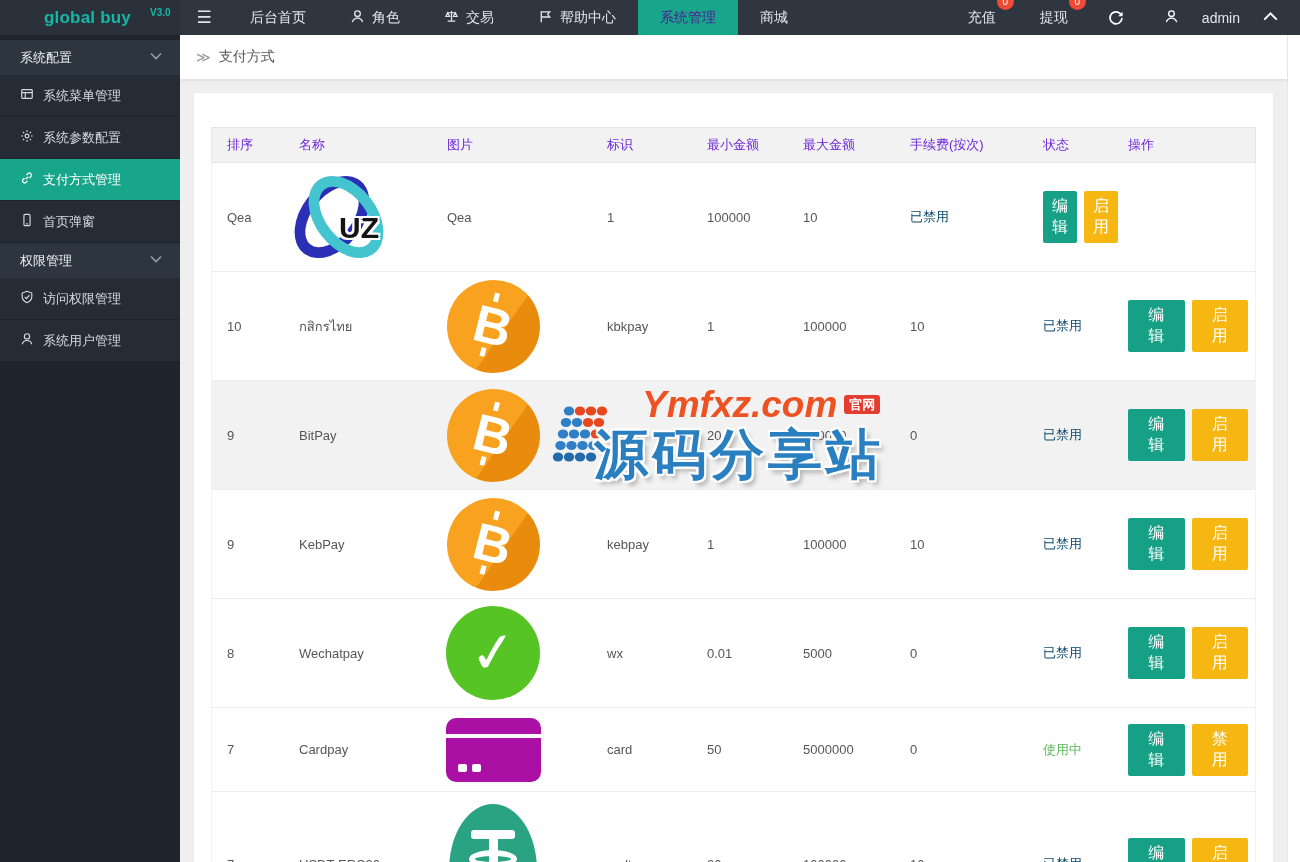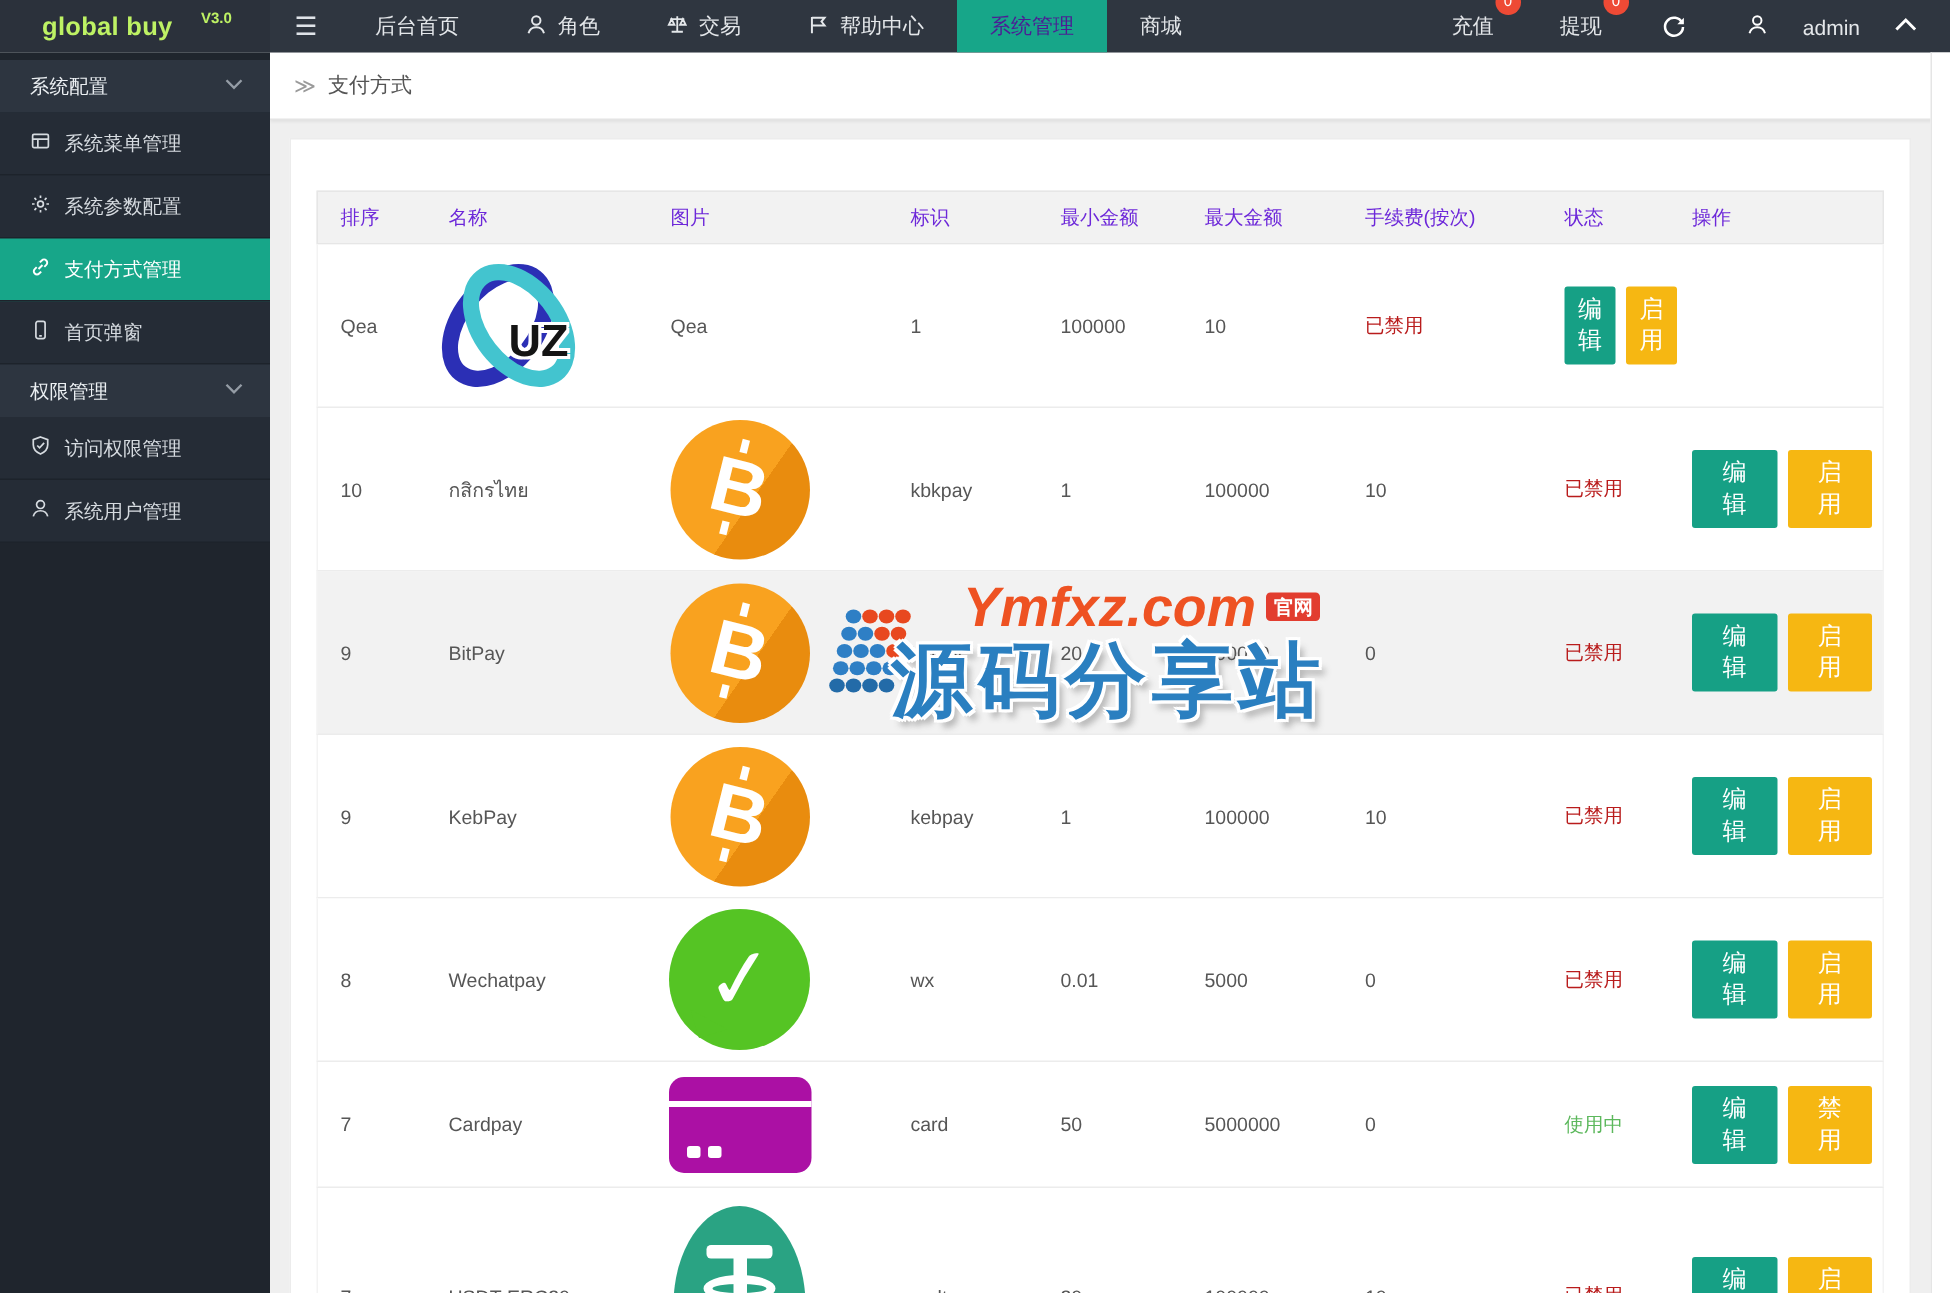--- a/index.html
+++ b/index.html
@@ -1,20 +1,20 @@
 <!DOCTYPE html>
 <html><head>
 <meta charset="utf-8">
 <style>
   * { margin:0; padding:0; box-sizing:border-box; }
   html,body { width:1300px; height:862px; overflow:hidden; font-family:"Liberation Sans","DejaVu Sans",sans-serif; background:#efefef; position:relative; }
 
   
   .topbar { position:absolute; left:0; top:0; width:1300px; height:35px; background:#2f3640; display:flex; align-items:stretch; overflow:hidden; z-index:50; }
-  .brand { width:180px; display:flex; align-items:center; padding-left:28px; color:#bef264; background:#2b313b; flex:none; }
+  .brand { width:180px; display:flex; align-items:center; padding-left:44px; color:#14b8a6; background:#2b313b; flex:none; }
   .brand-name { font-size:17px; font-weight:bold; letter-spacing:.2px; }
   .brand-ver { font-size:10px; font-weight:bold; margin-left:19px; transform:translateY(-5px); }
   .nav-toggle { width:48px; display:flex; align-items:center; justify-content:center; color:#dfe3e8; font-size:17px; cursor:pointer; }
   .nav { display:flex; align-items:stretch; flex:1; }
   .nav-item { display:flex; align-items:center; gap:7px; padding:0 22px; color:#e4e7ea; font-size:14px; cursor:pointer; position:relative; }
   .nav-item.active { background:#17a689; color:#4c1d95; }
   .nav-item svg { width:15px; height:15px; }
   .nav-right { display:flex; align-items:stretch; }
   .nav-badge { position:absolute; top:-7px; right:4px; min-width:17px; height:17px; border-radius:9px; background:#ee4a35; color:#fff; font-size:10px; display:flex; align-items:center; justify-content:center; padding:0 4px; }
   .icon-btn { display:flex; align-items:center; padding:0 18px; color:#fff; cursor:pointer; }
@@ -36,21 +36,21 @@
   .card { position:absolute; left:13px; top:57px; width:1081px; height:1000px; background:#fff; border:1px solid #ececec; padding:34px 17px 17px 17px; }
 
   .thead, .tr { display:grid; grid-template-columns:72px 148px 160px 100px 96px 107px 133px 85px 1fr; }
   .thead { height:36px; background:#f2f2f2; border:1px solid #e6e6e6; }
   .th { display:flex; align-items:center; padding-left:15px; font-size:13px; color:#6d28d9; }
   .tr { border-bottom:1px solid #ececec; border-left:1px solid #f3f3f3; border-right:1px solid #f3f3f3; background:#fff; }
   .tr.hl { background:#f2f2f2; }
   .r-tall { height:109px; } .r-short { height:84px; }
   .td { display:flex; align-items:center; padding-left:15px; font-size:13px; color:#565656; }
   .c-img { justify-content:center; padding-left:0; padding-right:38px; }
-  .st-off { color:#b91c1c; } .st-on { color:#5cb85c; }
+  .st-off { color:#0c4a6e; } .st-on { color:#5cb85c; }
   .btn { border:none; color:#fff; font-size:16px; font-family:Liberation Mono, monospace; padding:5px 9px; border-radius:2px; cursor:pointer; margin-right:7px; }
   .btn-edit { background:#16a085; }
   .btn-warn { background:#f6b712; }
 
   
   .logo-btc { width:93px; height:93px; border-radius:50%; background:linear-gradient(125deg,#f9a21f 58%,#e98c0e 58%); display:flex; align-items:center; justify-content:center; position:relative; flex:none; }
   .btc-b { position:relative; transform:rotate(14deg); color:#fff; font-size:52px; font-weight:bold; line-height:1; }
   .btc-b::before, .btc-b::after { content:""; position:absolute; width:5px; height:9px; background:#fff; left:13px; }
   .btc-b::before { top:-7px; } .btc-b::after { bottom:-6px; }
 

